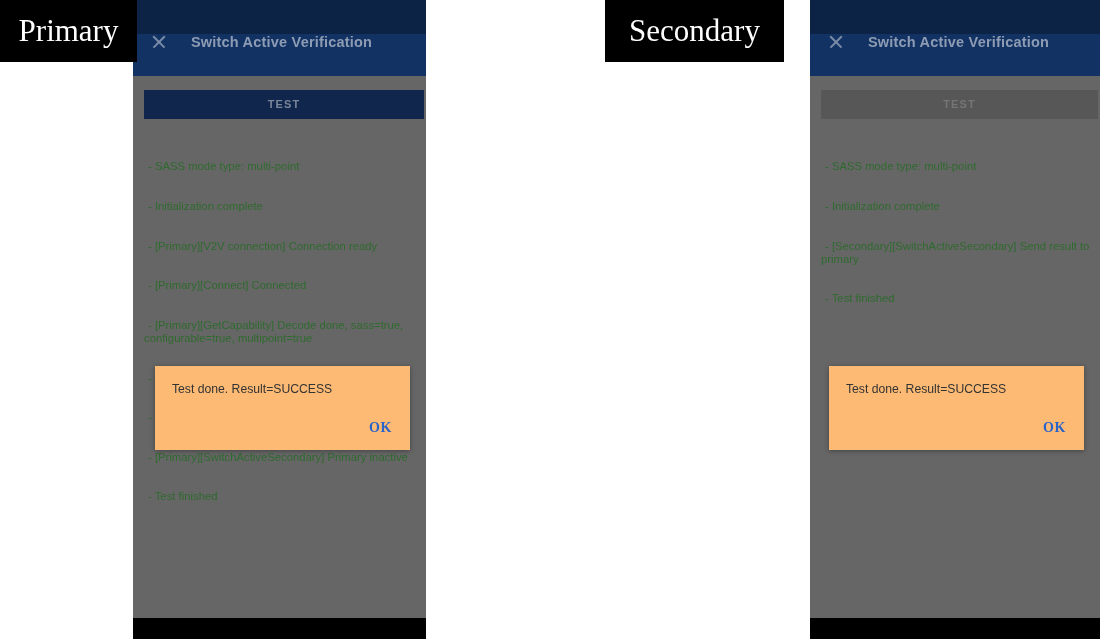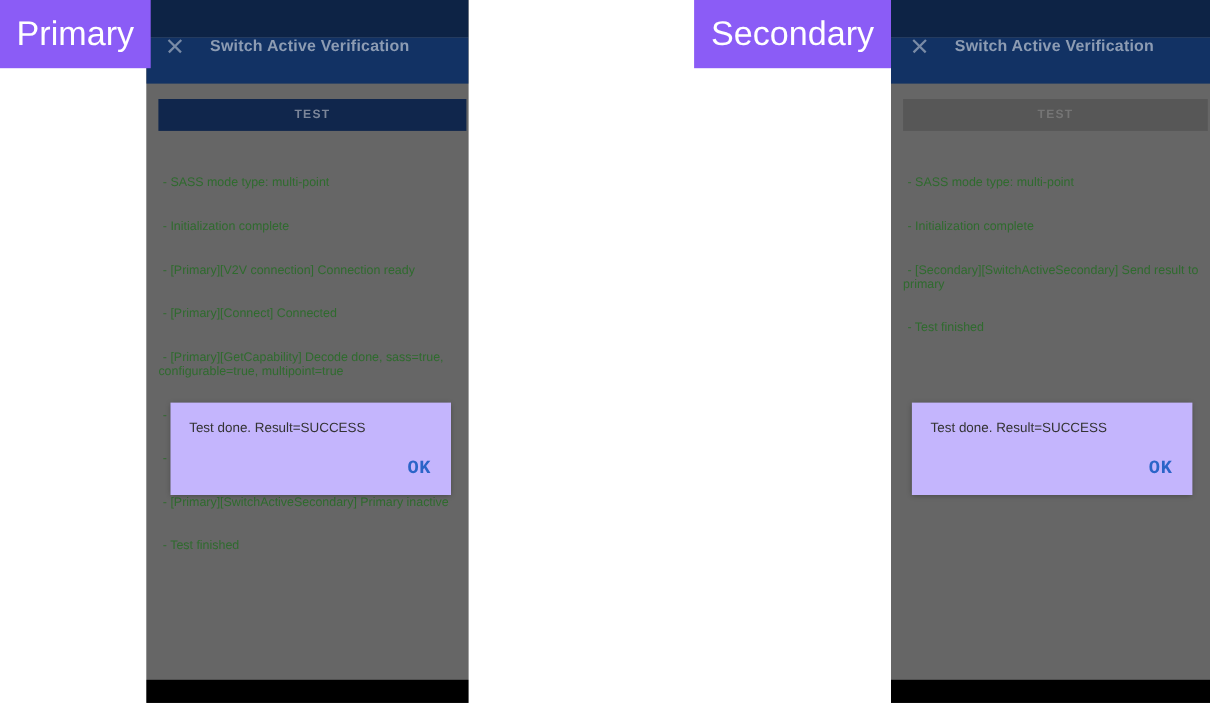--- a/index.html
+++ b/index.html
@@ -12,32 +12,32 @@
     height: 639px;
     position: relative;
     overflow: hidden;
     font-family: "Liberation Sans", sans-serif;
   }
 
   
   .caption-chip {
     position: absolute;
     top: 0;
-    background: #8b5cf6;
+    background: #000000;
     color: #ffffff;
     font-size: 31px;
     line-height: 62px;
     height: 62px;
     text-align: center;
-    font-family: Liberation Sans, sans-serif;
+    font-family: Liberation Serif, serif;
     white-space: nowrap;
     z-index: 5;
   }
   #caption-primary  { left: 0px;   width: 137px; }
-  #caption-secondary{ left: 631px; width: 179px; }
+  #caption-secondary{ left: 605px; width: 179px; }
 
   
   .phone {
     position: absolute;
     top: 0;
     height: 639px;
     background: #666666;
     overflow: hidden;
   }
   #phone-primary   { left: 133px; width: 293px; }
@@ -116,21 +116,21 @@
     line-height: 13.2px;
     white-space: pre-wrap;
     word-wrap: break-word;
     text-indent: 4px;
   }
   .log-line { margin: 0; }
 
   
   .dialog {
     position: absolute;
-    background: #c4b5fd;
+    background: #fdba74;
     box-shadow: 0 1px 5px rgba(0,0,0,0.35);
     box-sizing: border-box;
   }
   #dialog-primary   { left: 22px; top: 290px; width: 255px; height: 84px; }
   #dialog-secondary { left: 19px; top: 290px; width: 255px; height: 84px; }
 
   .dialog-message {
     position: absolute;
     left: 17px;
     top: 16px;
@@ -139,24 +139,24 @@
   }
   .dialog-actions {
     position: absolute;
     right: 12px;
     bottom: 10px;
   }
   .dialog-ok {
     background: none;
     border: none;
     color: #2b64c8;
-    font-size: 17px;
+    font-size: 14px;
     font-weight: bold;
     letter-spacing: 0.6px;
-    font-family: Liberation Mono, monospace;
+    font-family: Liberation Serif, serif;
     padding: 4px 6px;
     cursor: pointer;
   }
 
   .nav-bar {
     position: absolute;
     bottom: 0;
     left: 0;
     width: 100%;
     height: 21px;

